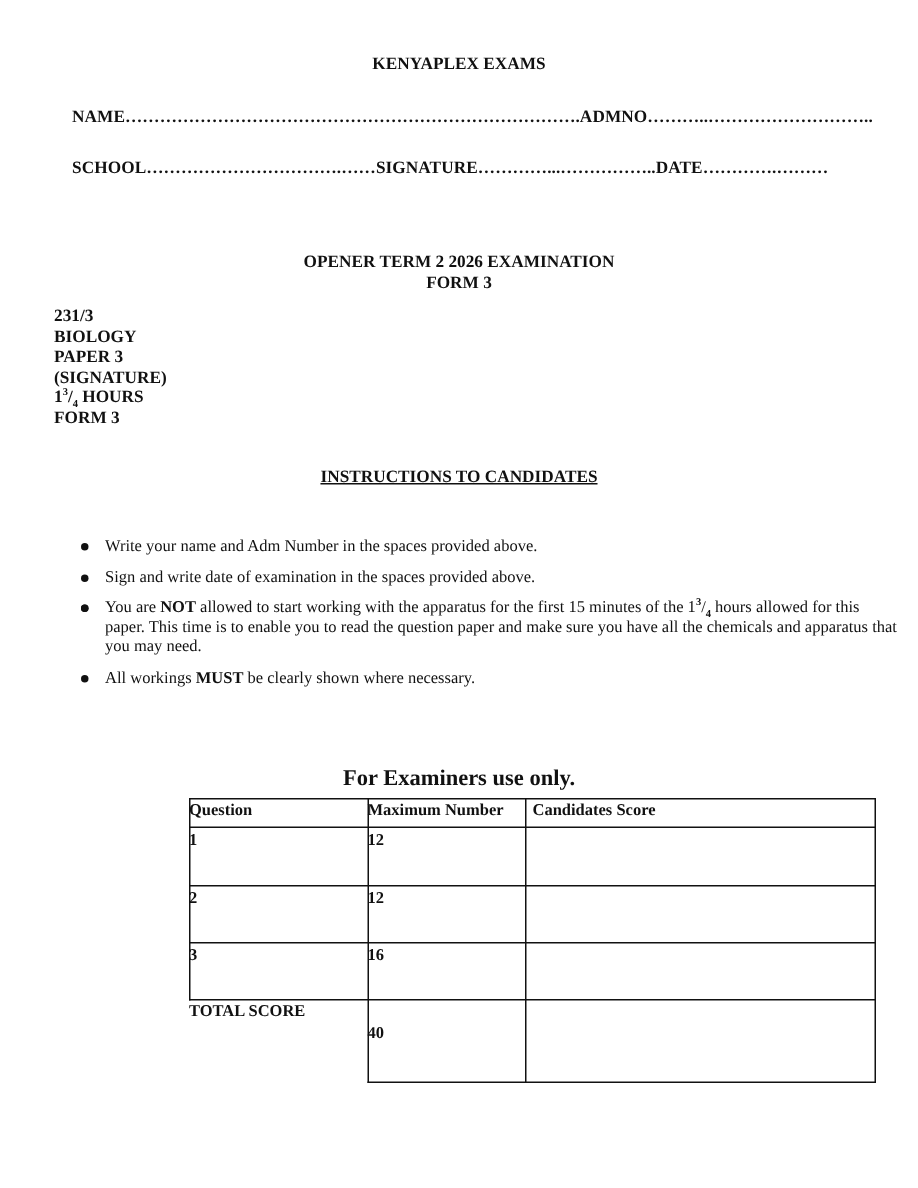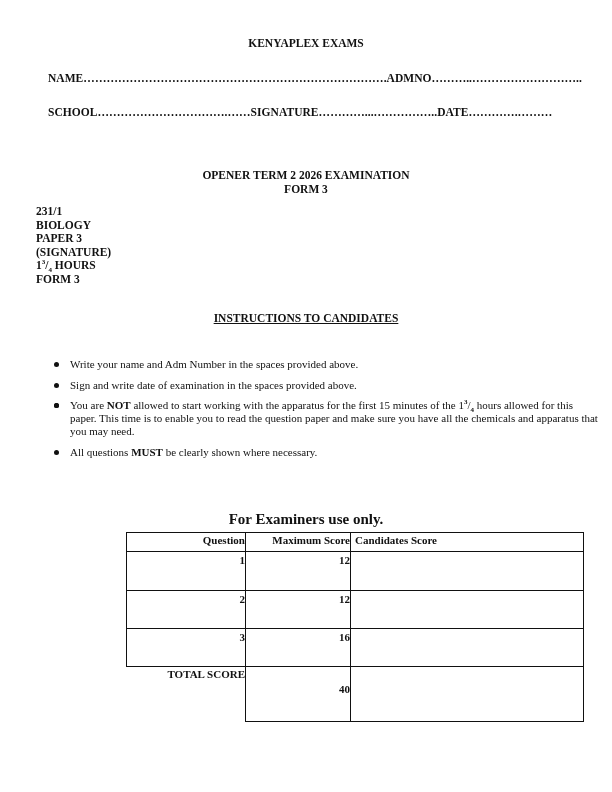--- a/index.html
+++ b/index.html
@@ -9,21 +9,21 @@
     }
     body {
       width: 612px;
       height: 792px;
       position: relative;
       overflow: hidden;
       font-family: "Liberation Serif", "DejaVu Serif", serif;
       color: #111111;
     }
     .abs { position: absolute; }
-    .center { text-align: right; }
+    .center { text-align: left; }
 
     .school-title {
       left: 0; width: 612px; top: 37px;
       font-size: 11.5px; font-weight: bold; text-align: center;
     }
     .field-line {
       left: 48px; font-size: 11.5px; font-weight: bold; white-space: nowrap;
       letter-spacing: 0.05px;
     }
     .exam-title {
@@ -90,21 +90,21 @@
 <div class="abs field-line" style="top:106px;">
   <span>SCHOOL</span><span>…………………………….……</span><span>SIGNATURE</span><span>…………...……………..</span><span>DATE</span><span>………….………</span>
 </div>
 
 <div class="abs exam-title">
   <div>OPENER TERM 2 2026 EXAMINATION</div>
   <div>FORM 3</div>
 </div>
 
 <div class="abs paper-info">
-  <div>231/1</div>
+  <div>231/3</div>
   <div>BIOLOGY</div>
   <div>PAPER 3</div>
   <div>(SIGNATURE)</div>
   <div><span>1</span><sup>3</sup>/<sub>4</sub><span> HOURS</span></div>
   <div>FORM 3</div>
 </div>
 
 <div class="abs instr-heading">INSTRUCTIONS TO CANDIDATES</div>
 
 <ul class="abs instr-list">
@@ -118,42 +118,42 @@
   </li>
   <li>
     <span class="bullet-dot"></span>
   </li>
   <li>
     <span class="bullet-dot"></span>
     <span class="bullet-text"><span>You are </span><b>NOT</b><span> allowed to start working with the apparatus for the first 15 minutes of the 1</span><sup style="font-weight:bold;">3</sup>/<sub style="font-weight:bold;">4</sub><span>  hours allowed for this paper. This time is to enable you to read the question paper and make sure you have all the chemicals and apparatus that you may need.</span></span>
   </li>
   <li>
     <span class="bullet-dot"></span>
-    <span class="bullet-text"><span>All questions </span><b>MUST</b><span> be clearly shown where necessary.</span></span>
+    <span class="bullet-text"><span>All workings </span><b>MUST</b><span> be clearly shown where necessary.</span></span>
   </li>
 </ul>
 
 <div class="abs examiners-caption">For Examiners use only.</div>
 
 <div class="abs score-table">
 
   <div class="hline" style="left:0; width:458px; top:0;"></div>
   <div class="hline" style="left:0; width:458px; top:19px;"></div>
   <div class="hline" style="left:0; width:458px; top:58px;"></div>
   <div class="hline" style="left:0; width:458px; top:96px;"></div>
   <div class="hline" style="left:0; width:458px; top:134px;"></div>
   <div class="hline" style="left:119px; width:339px; top:189px;"></div>
 
   <div class="vline" style="left:0; top:0; height:135px;"></div>
   <div class="vline" style="left:119px; top:0; height:190px;"></div>
   <div class="vline" style="left:224px; top:0; height:190px;"></div>
   <div class="vline" style="left:457px; top:0; height:190px;"></div>
 
   <div class="cell center" style="left:0; width:119px; top:0; height:19px;">Question</div>
-  <div class="cell center" style="left:119px; width:105px; top:0; height:19px;">Maximum Score</div>
+  <div class="cell center" style="left:119px; width:105px; top:0; height:19px;">Maximum Number</div>
   <div class="cell" style="left:229px; width:220px; top:0; height:19px;">Candidates Score</div>
 
   <div class="cell center" style="left:0; width:119px; top:20px;">1</div>
   <div class="cell center" style="left:119px; width:105px; top:20px;">12</div>
   <div class="cell" style="left:225px; width:232px; top:20px; height:38px;"></div>
 
   <div class="cell center" style="left:0; width:119px; top:59px;">2</div>
   <div class="cell center" style="left:119px; width:105px; top:59px;">12</div>
   <div class="cell" style="left:225px; width:232px; top:59px; height:37px;"></div>
 

